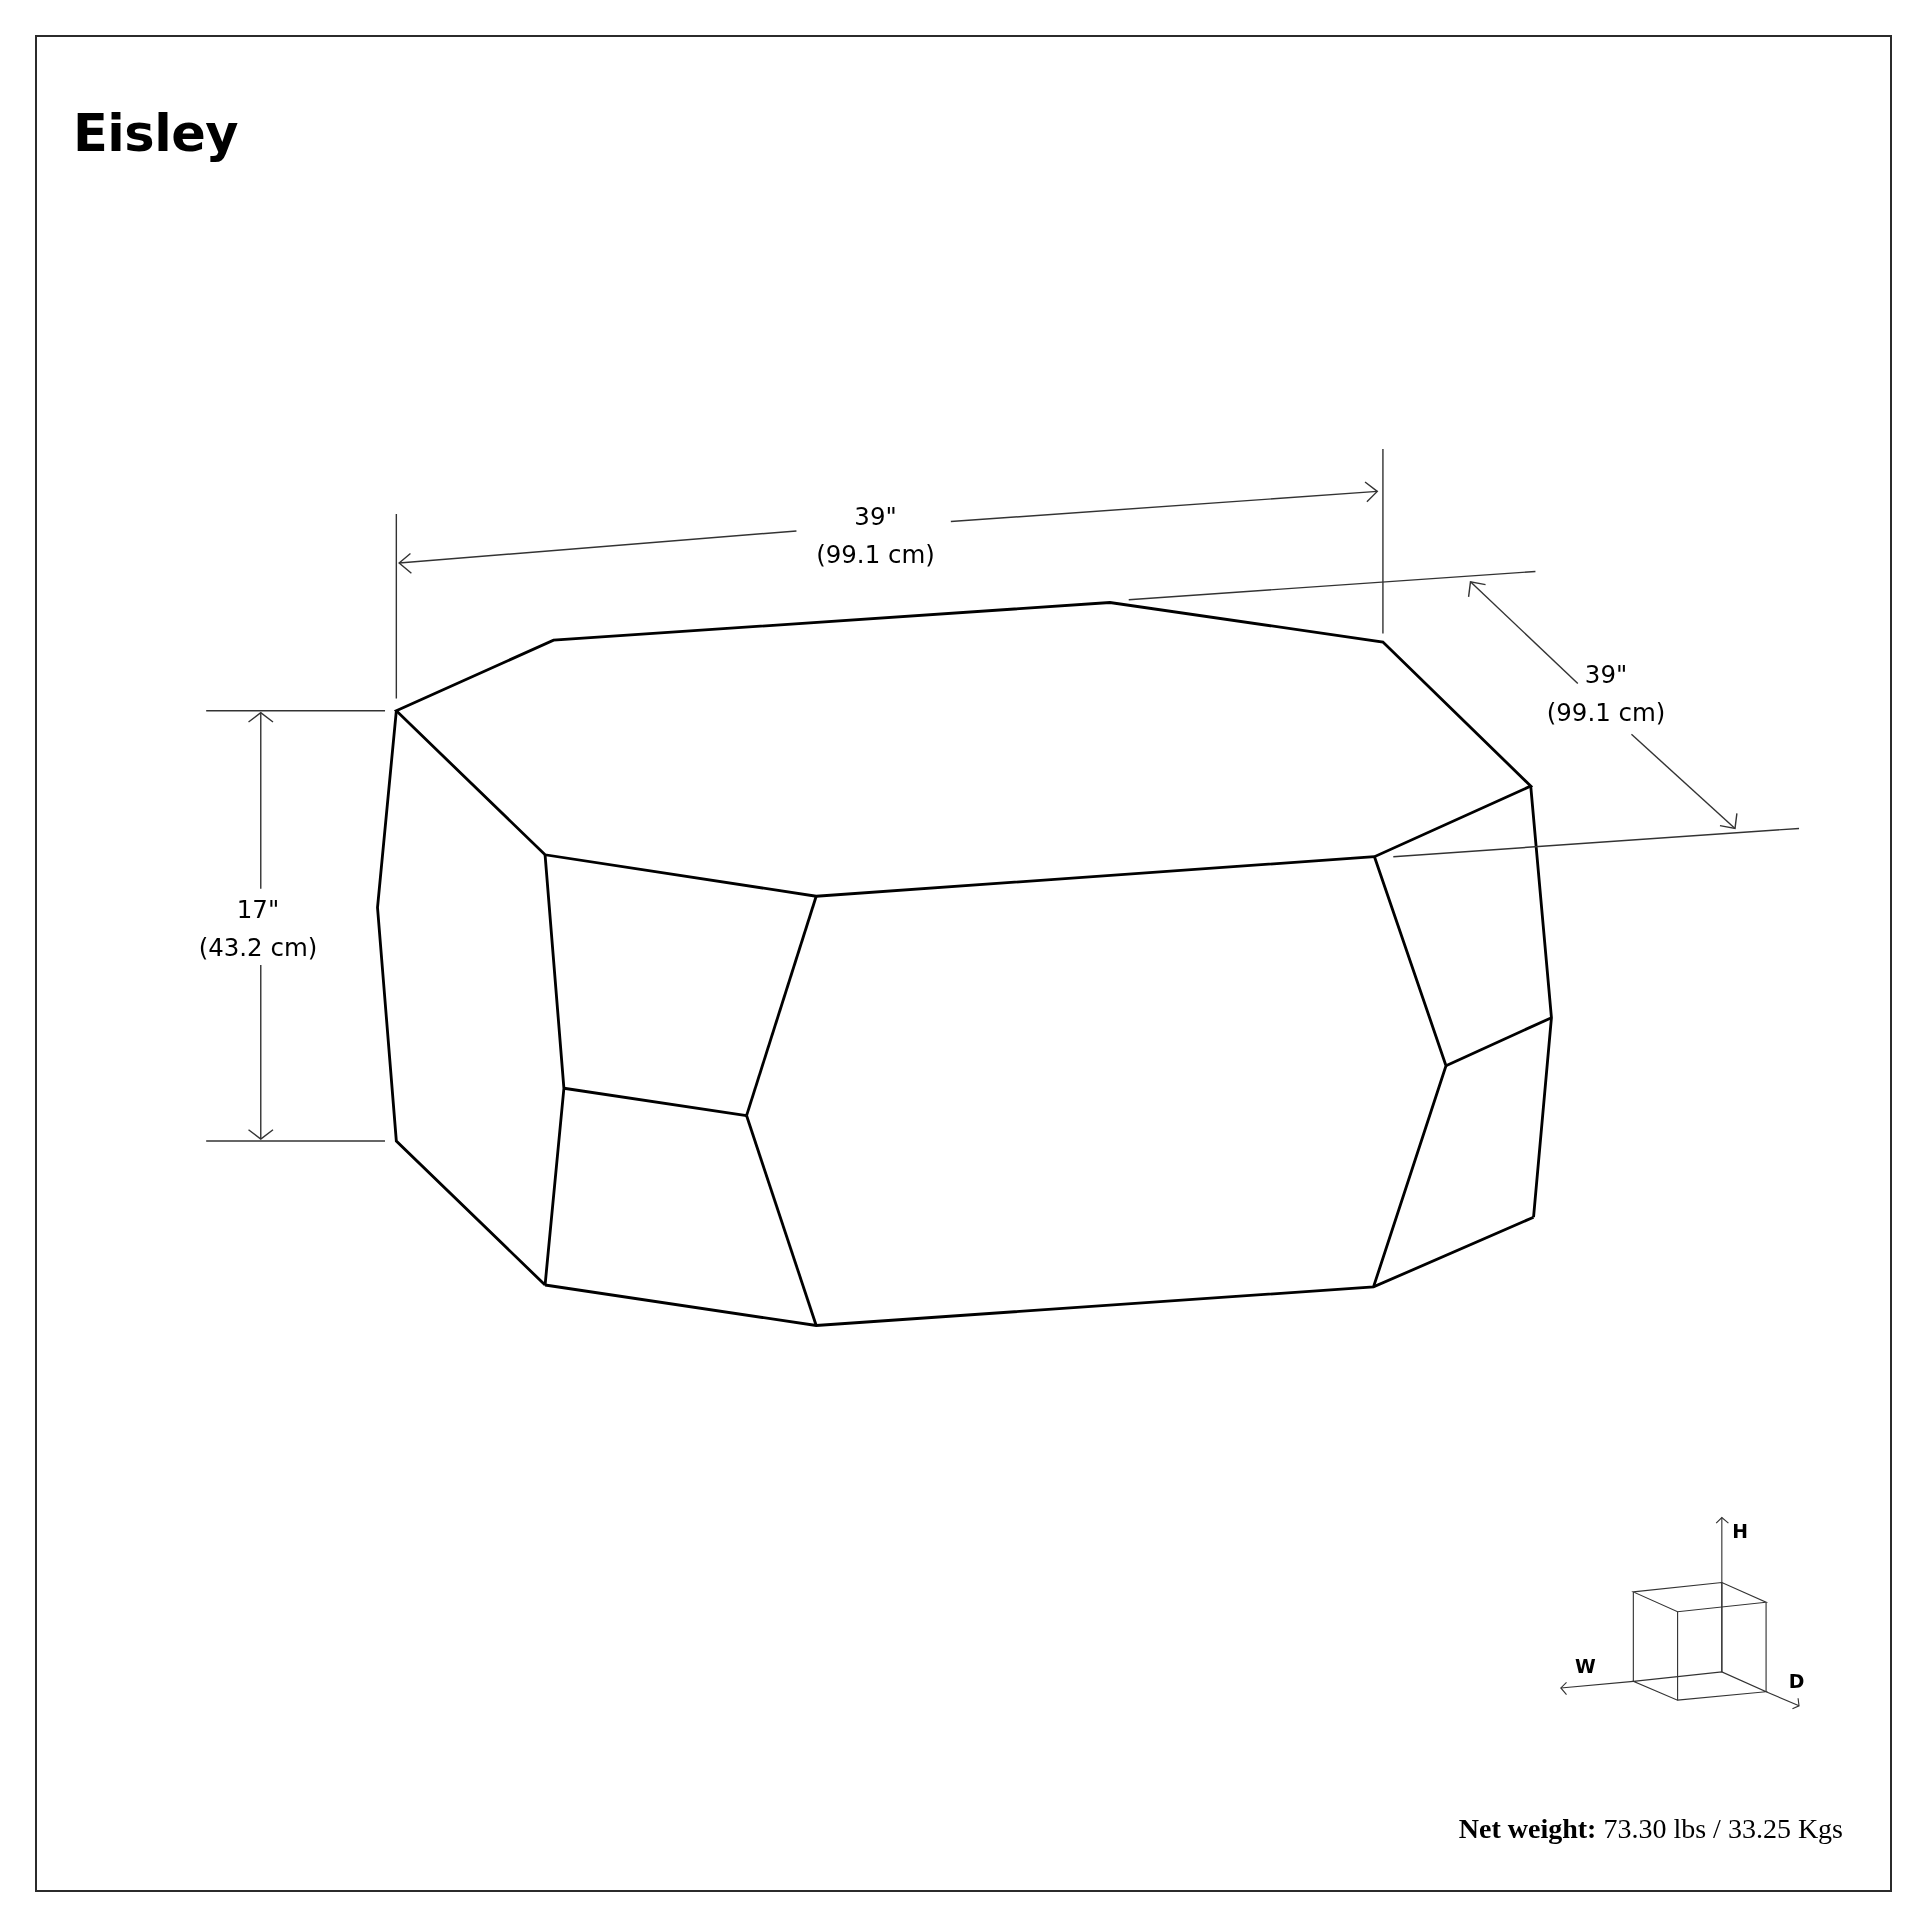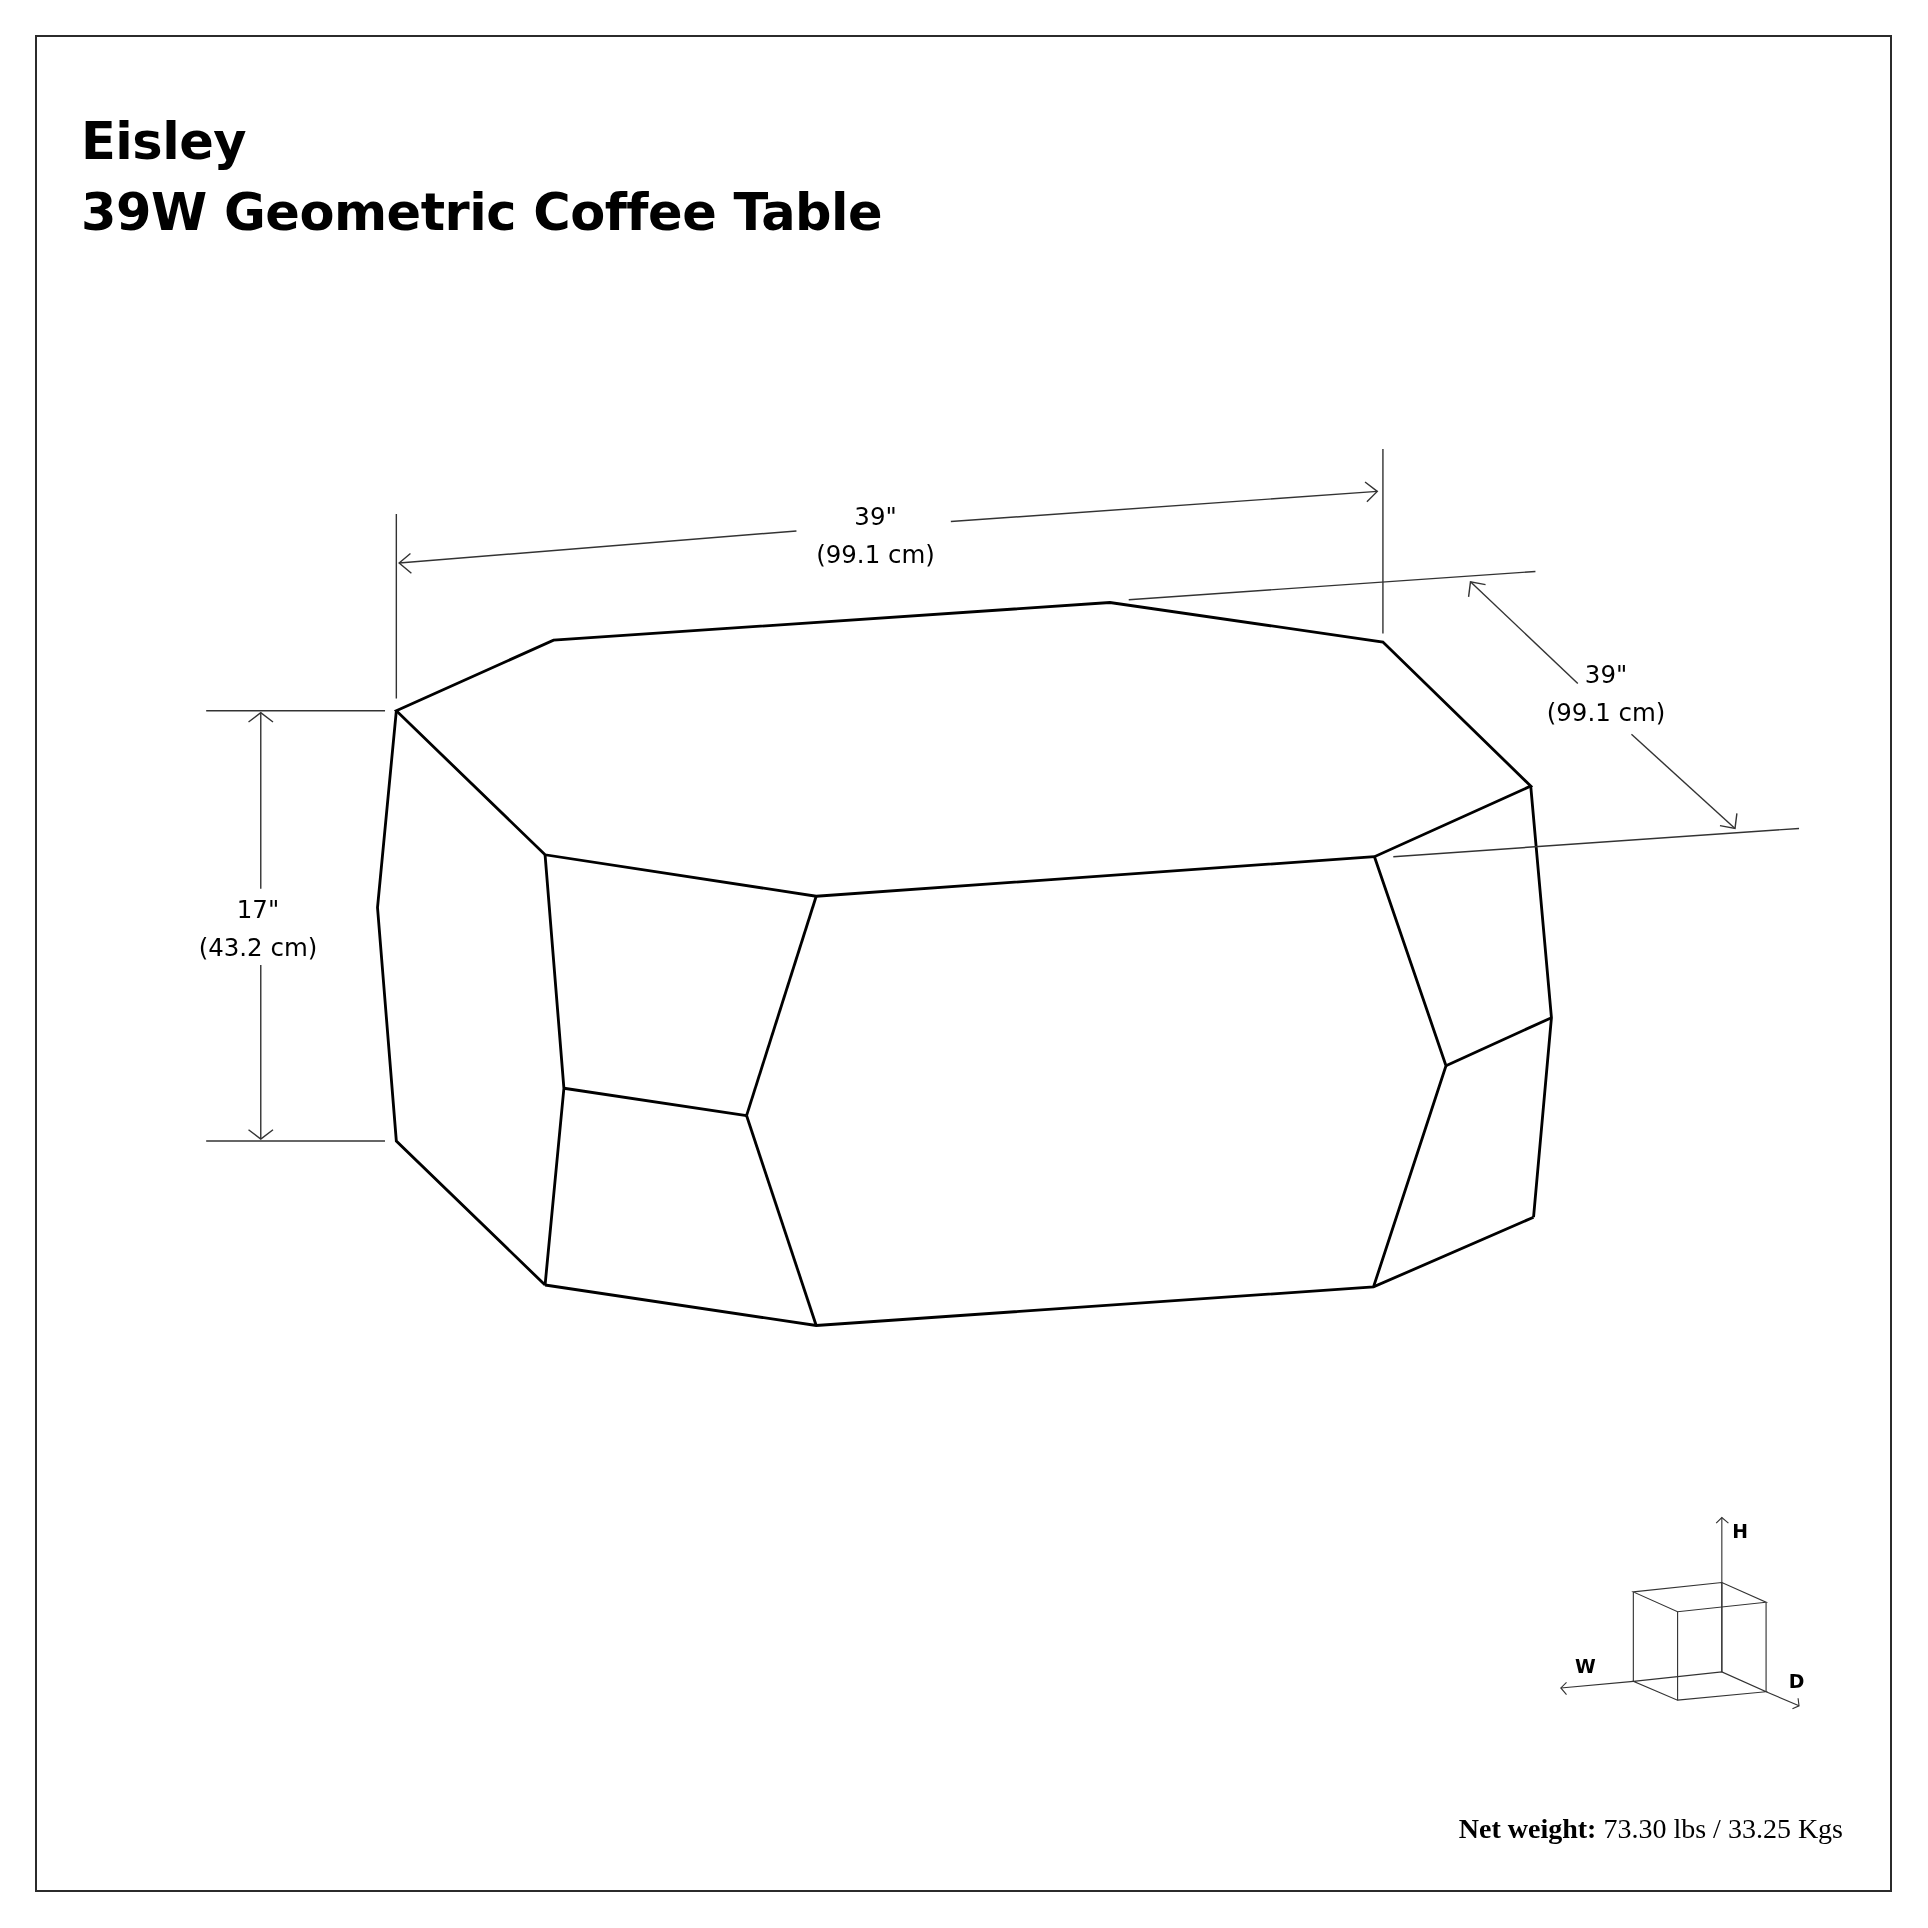--- a/index.html
+++ b/index.html
@@ -1,33 +1,32 @@
 <!DOCTYPE html>
 <html style="font-size:15px"><head>
 <meta charset="utf-8">
 <style>
   html, body { margin: 0; padding: 0; background: #ffffff; }
   body { width: 1928px; height: 1928px; position: relative; overflow: hidden; font-family: "DejaVu Sans", sans-serif; color: #000; }
   .frame { position: absolute; left: 35px; top: 35px; width: 1857px; height: 1857px; border: 2.8px solid #2b2b2b; box-sizing: border-box; }
-  .title { position: absolute; left: 73px; top: 98px; margin: 8px; font-family: "DejaVu Sans", sans-serif; font-weight: bold; font-size: 51px; line-height: 71px; letter-spacing: -0.5px; }
+  .title { position: absolute; left: 73px; top: 98px; margin: 0; font-family: "DejaVu Sans", sans-serif; font-weight: bold; font-size: 51px; line-height: 71px; letter-spacing: -0.5px; }
   .title span { display: block; }
   svg.drawing { position: absolute; left: 0; top: 0; }
   .dim-label { font-family: "DejaVu Sans", sans-serif; font-size: 26px; fill: #000; text-anchor: middle; }
   .axis-label { font-family: "DejaVu Sans", sans-serif; font-size: 20px; font-weight: bold; fill: #000; }
   .weight { position: absolute; right: 85px; top: 1813px; font-size: 28px; white-space: nowrap; font-family: Liberation Serif, serif; }
   .weight b { font-weight: bold; }
 </style>
 </head>
 <body>
 
 <div class="frame"></div>
 
 <h1 class="title">
   <span>Eisley</span>
-  <span>39W Geometric Coffee Table</span>
 </h1>
 
 <svg class="drawing" width="1928" height="1928" viewBox="0 0 2048 2048">
 
   <g fill="none" stroke="#000" stroke-width="3" stroke-linejoin="miter">
 
     <polygon points="421,755 588,680 1179,640 1469,682 1626,835 1460,910 867,952 579,908"></polygon>
 
     <polyline points="421,755 401,964 421,1212 579,1365"></polyline>
 

